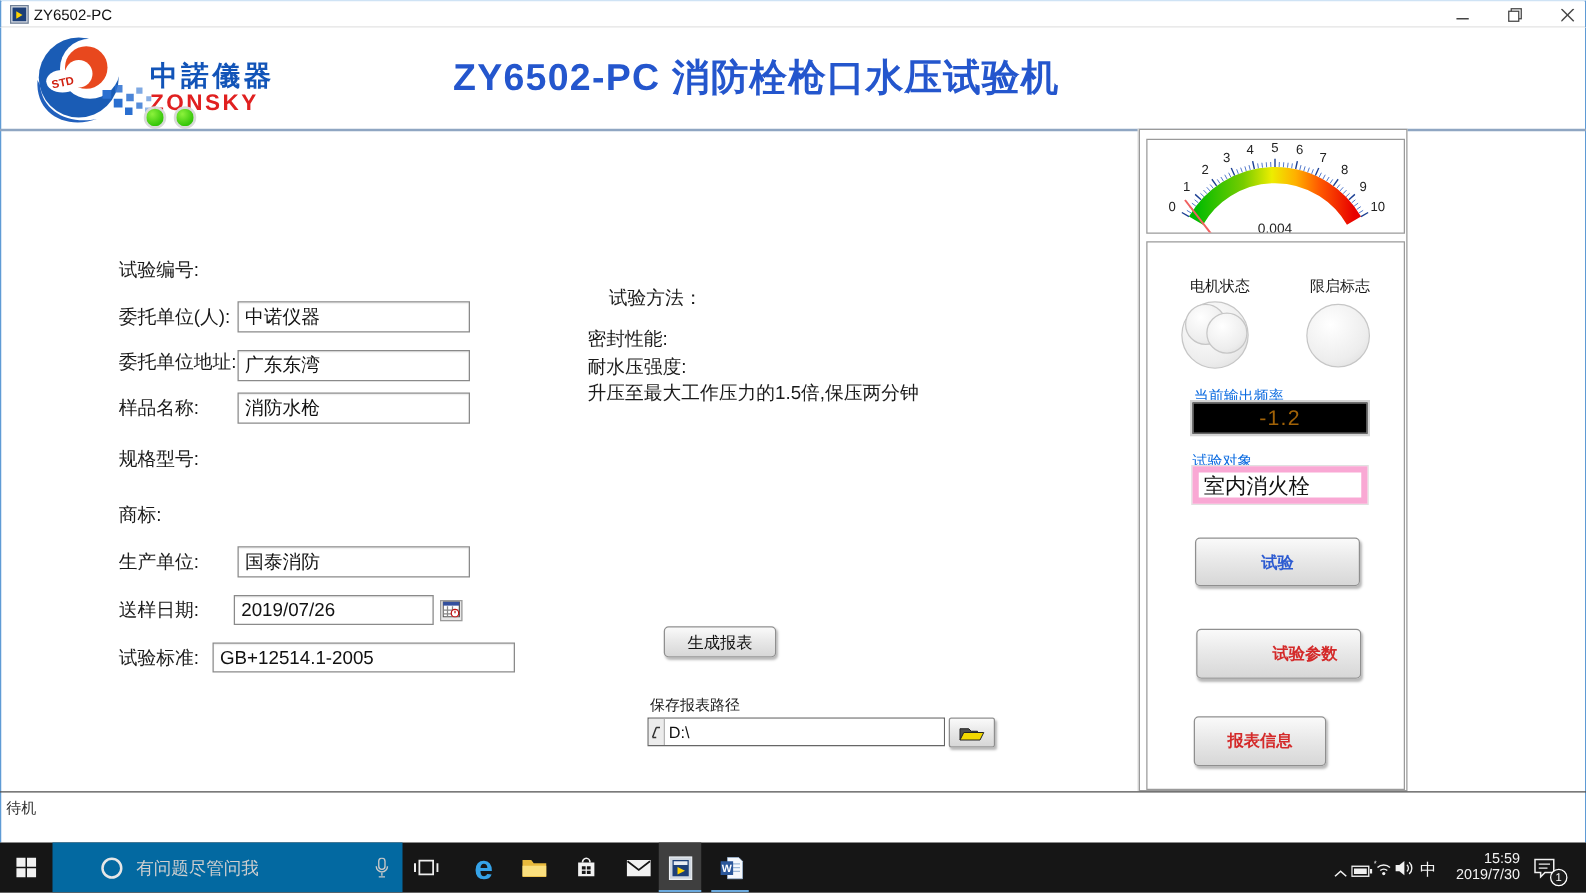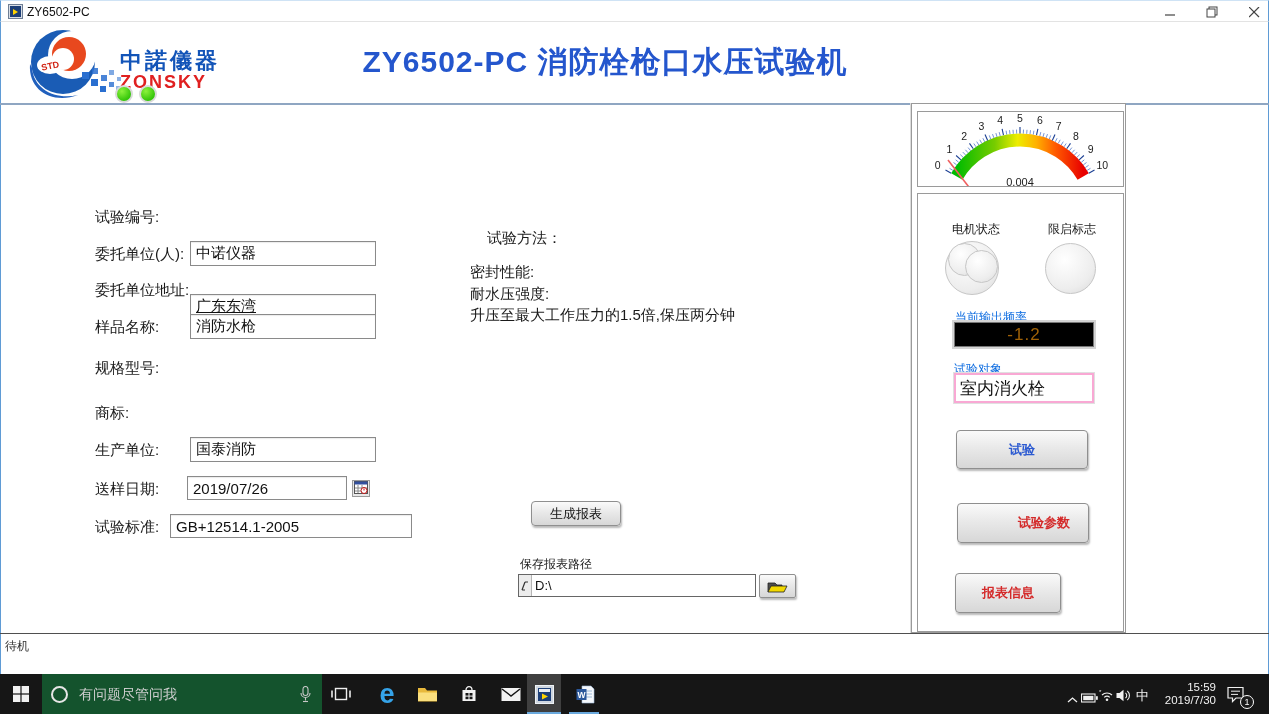--- a/index.html
+++ b/index.html
@@ -49,32 +49,32 @@
   
   .panel{position:absolute;left:911px;top:103px;width:215px;height:530px;background:#fff;
          border:1px solid #9a9a9a;box-shadow:-1px 0 0 #dcdcdc;}
   .pbox{position:absolute;border:1px solid #9a9a9a;background:#fff;}
   .ind-label{position:absolute;font-size:12px;color:#1a1a1a;}
   .circle-ind{position:absolute;border-radius:50%;background:radial-gradient(circle at 38% 32%,#ffffff,#ededed 65%,#d8d8d8);border:1px solid #c6c6c6;}
   .blue-label{position:absolute;font-size:12px;color:#0a6ae0;}
   .freq-display{position:absolute;left:42px;top:218px;width:140px;height:25px;background:#000;
                 border:1px solid #777;box-shadow:0 0 0 2px #d4d4d4;color:#a16207;font-size:17px;
                 display:flex;align-items:center;justify-content:center;letter-spacing:1px;}
-  .target-input{position:absolute;left:42px;top:269px;width:140px;height:30px;border:2px solid #f9a8d4;
+  .target-input{position:absolute;left:42px;top:269px;width:140px;height:30px;border:5px solid #f9a8d4;
                 box-shadow:0 0 0 1px #e0e0e0;background:#fff;font-size:17px;font-family:inherit;color:#111;padding:0 4px;}
   .panel-btn{font-size:13px;font-weight:bold;}
 
   
   .status-divider{position:absolute;left:0;top:633px;width:1269px;height:1px;background:#4f4f4f;}
   .status-text{position:absolute;left:5px;top:638px;font-size:12px;color:#333;}
 
   
   .taskbar{position:absolute;left:0;top:674px;width:1269px;height:40px;background:#161616;}
   .tb-start{position:absolute;left:0;top:0;width:42px;height:40px;display:flex;align-items:center;justify-content:center;cursor:pointer;}
-  .tb-search{position:absolute;left:42px;top:0;width:280px;height:40px;background:#14532d;display:flex;align-items:center;cursor:text;}
+  .tb-search{position:absolute;left:42px;top:0;width:280px;height:40px;background:#0369a1;display:flex;align-items:center;cursor:text;padding-left:30px;}
   .cortana-ring{width:17px;height:17px;border-radius:50%;border:2px solid #e6e6e6;margin-left:9px;}
   .tb-search input{background:transparent;border:0;outline:0;color:#cfcfcf;font-size:14px;font-family:inherit;margin-left:9px;width:200px;}
   .tb-search input::placeholder{color:#cfcfcf;opacity:1;}
   .tb-icon{position:absolute;top:0;width:36px;height:40px;display:flex;align-items:center;justify-content:center;cursor:pointer;}
   .tb-slot-active{position:absolute;left:527px;top:0;width:34px;height:40px;background:#3f3f3f;}
   .underline{position:absolute;height:2px;background:#6aa9dd;top:38px;}
   .tray-item{position:absolute;cursor:pointer;}
   .tb-clock{position:absolute;left:1150px;top:7px;width:66px;color:#f2f2f2;font-size:11.5px;line-height:13px;text-align:right;cursor:default;}
   .tb-ime{position:absolute;left:1136px;top:13px;color:#f2f2f2;font-size:13px;cursor:pointer;}
   .tb-badge{position:absolute;left:1240px;top:21px;width:14px;height:14px;border-radius:50%;background:#1b1b1b;
@@ -137,21 +137,21 @@
   <div class="led" style="left:115px;top:85px;"></div>
   <div class="led" style="left:139px;top:85px;"></div>
 
   <div class="main-title">ZY6502-PC 消防栓枪口水压试验机</div>
   <div class="header-divider"></div>
 
   <div class="f-label" style="top:204px;">试验编号:</div>
   <div class="f-label" style="top:241px;">委托单位(人):</div>
   <input class="f-input" style="left: 190px; top: 241px; width: 186px;" value="中诺仪器">
   <div class="f-label" style="top:277px;">委托单位地址:</div>
-  <input class="f-input" style="left: 190px; top: 294px; width: 186px; text-decoration: underline;" value="广东东湾">
+  <input class="f-input" style="left: 190px; top: 280px; width: 186px;" value="广东东湾">
   <div class="f-label" style="top:314px;">样品名称:</div>
   <input class="f-input" style="left: 190px; top: 314px; width: 186px;" value="消防水枪">
   <div class="f-label" style="top:355px;">规格型号:</div>
   <div class="f-label" style="top:400px;">商标:</div>
   <div class="f-label" style="top:437px;">生产单位:</div>
   <input class="f-input" style="left: 190px; top: 437px; width: 186px;" value="国泰消防">
   <div class="f-label" style="top:476px;">送样日期:</div>
   <input class="f-input" style="left: 187px; top: 476px; width: 160px; height: 24px;" value="2019/07/26">
   <button class="cal-btn">
     <svg width="14" height="13">

